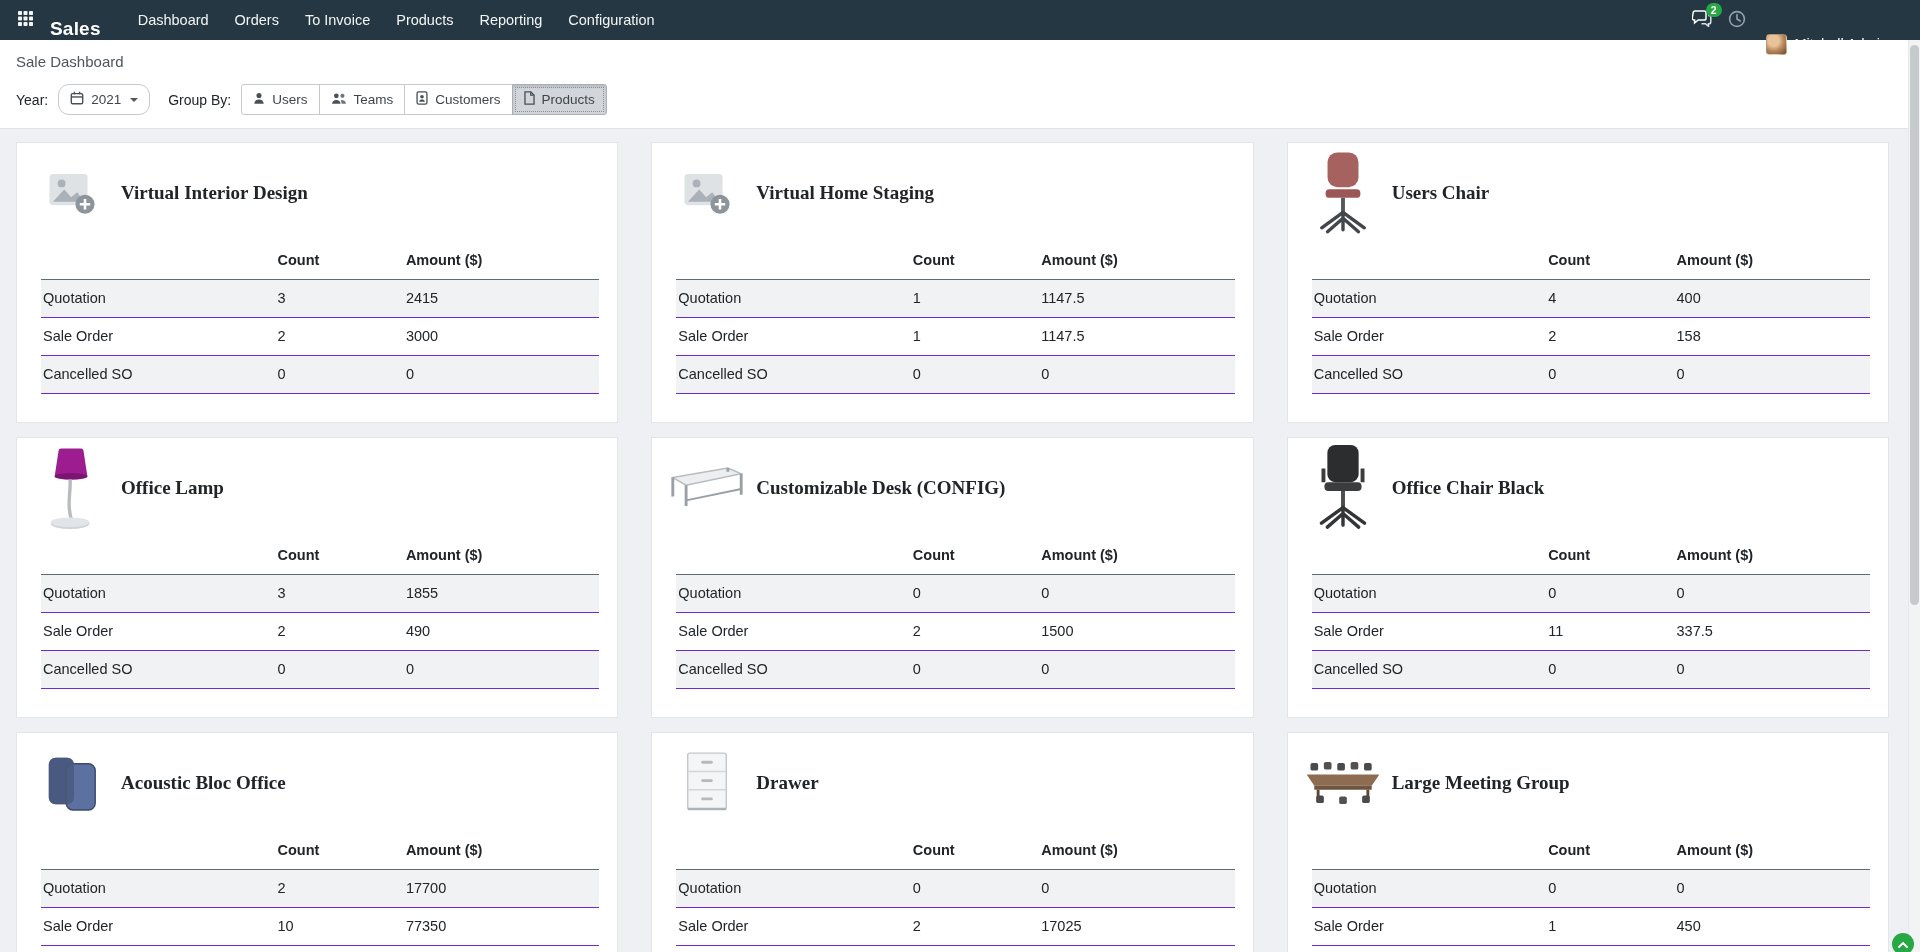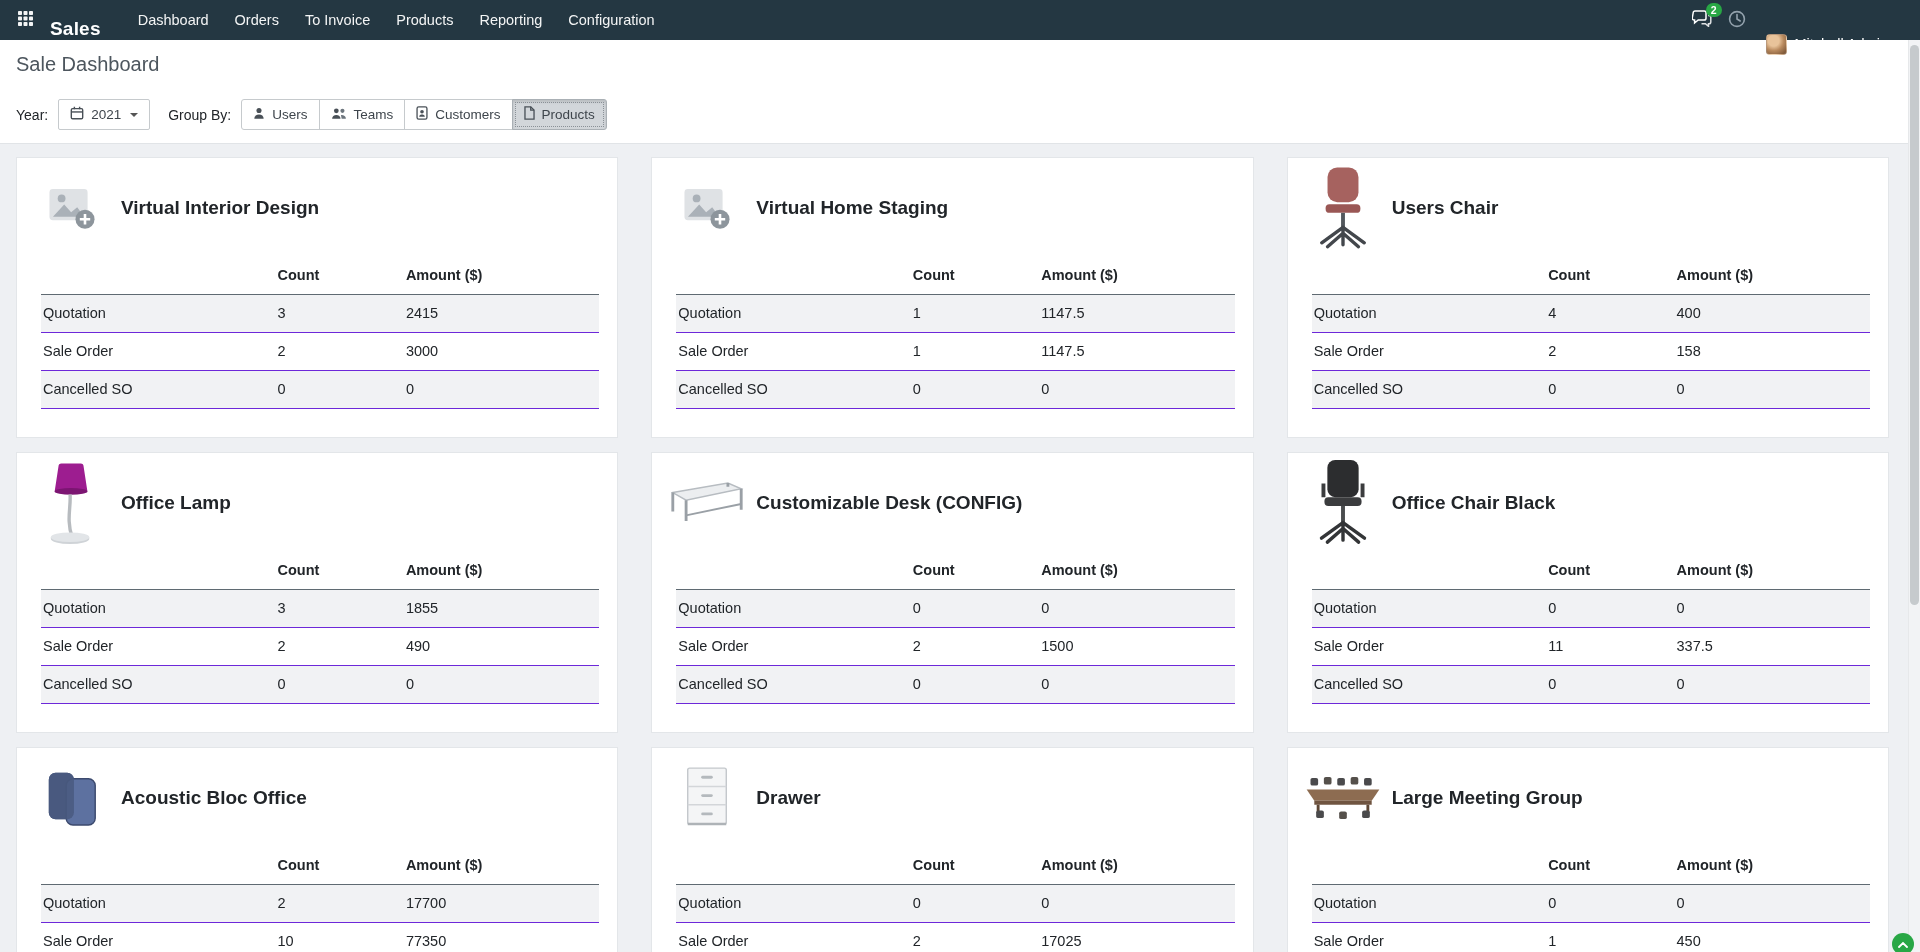--- a/index.html
+++ b/index.html
@@ -58,27 +58,27 @@
     width: 0; height: 0; border-left: 4px solid transparent;
     border-right: 4px solid transparent; border-top: 4px solid #fff; display: inline-block;
   }
 
   
   .control-panel {
     background: #fff;
     border-bottom: 1px solid #e1e4e7;
     padding: 13px 16px 13px 16px;
   }
-  .page-title { font-size: 20px; font-weight: 400; color: #4d565e; margin-bottom: 23px; }
+  .page-title { font-size: 15px; font-weight: 400; color: #4d565e; margin-bottom: 14px; }
   .filters-row { display: flex; align-items: center; gap: 8px; }
   .filter-label { font-size: 14px; color: #212529; margin-right: 2px; }
   .btn {
     display: inline-flex; align-items: center; gap: 7px;
     height: 31px; padding: 0 11px;
-    background: #fff; border: 1px solid #c6cacd; border-radius: 2px;
+    background: #fff; border: 1px solid #c6cacd; border-radius: 11px;
     font-size: 13.5px; color: #3e454c; cursor: pointer;
     font-family: "Liberation Sans", sans-serif;
   }
   .year-btn { margin-right: 10px; }
   .caret-dark {
     width: 0; height: 0; border-left: 4px solid transparent;
     border-right: 4px solid transparent; border-top: 4px solid #555; display: inline-block; margin-left: 2px;
   }
   .btn-group { display: inline-flex; }
   .btn-group .btn { border-radius: 0; margin-left: -1px; }
@@ -100,21 +100,21 @@
     row-gap: 14px;
   }
   .card {
     background: #fff;
     border: 1px solid #e3e6e9;
     height: 281px;
     overflow: hidden;
   }
   .card-header {
     display: flex; align-items: center; gap: 10px;
-    height: 96px; padding: 4px 16px 0 16px;
+    height: 96px; padding: 4px 16px 0 16px; font-family: Liberation Serif, serif;
   }
   .product-image {
     width: 78px; height: 90px; flex: 0 0 78px;
     display: flex; align-items: center; justify-content: center;
   }
   .product-title { font-size: 19px; font-weight: 700; color: #212529; }
 
   table.kpi { width: calc(100% - 42px); margin: 2px 18px 0 24px; border-collapse: collapse; }
   table.kpi th, table.kpi td {
     text-align: left; font-size: 14.5px; height: 38px; vertical-align: middle;

